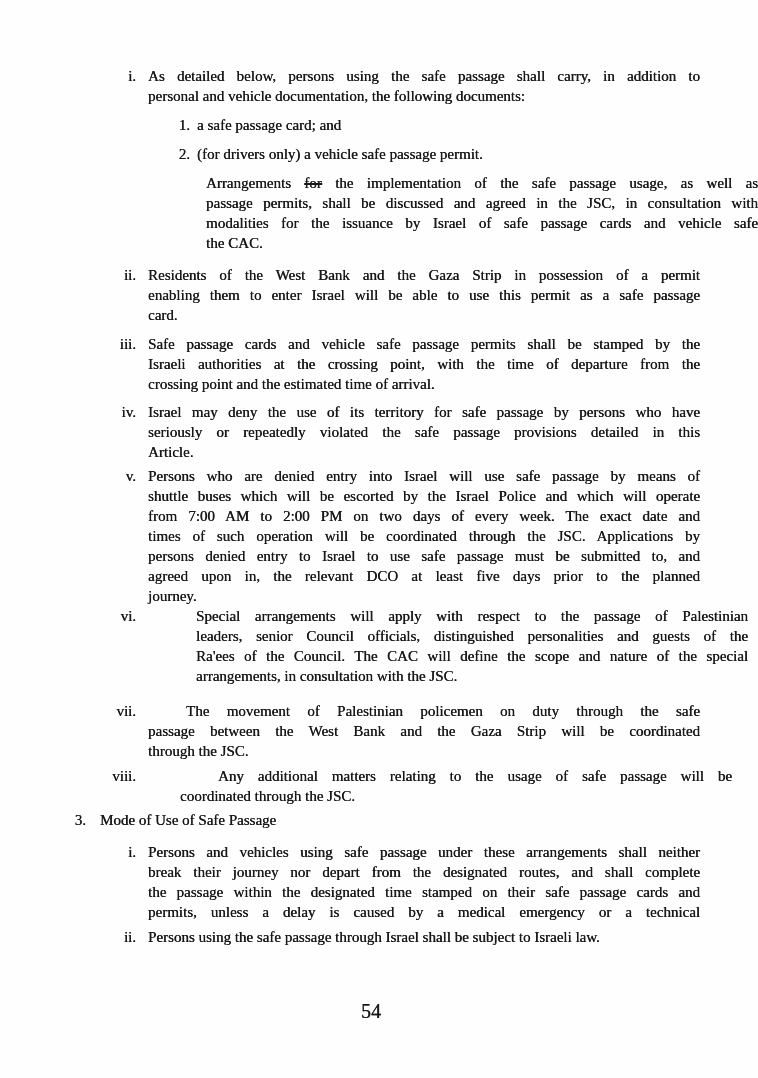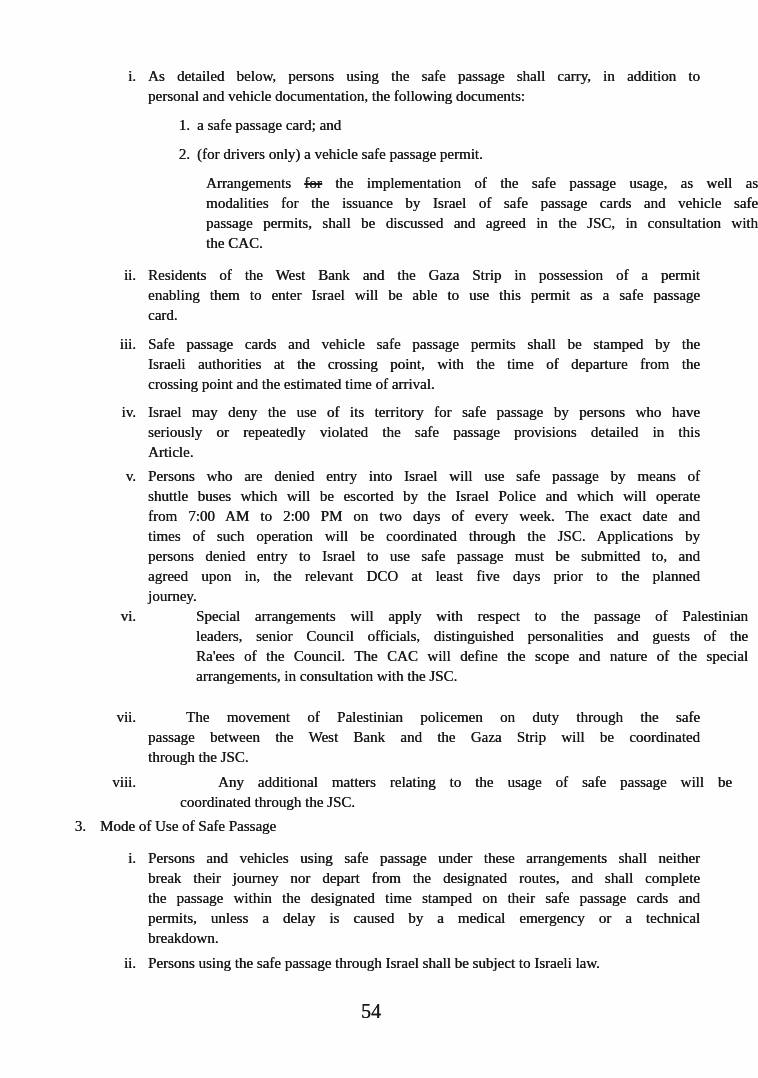--- a/index.html
+++ b/index.html
@@ -37,21 +37,21 @@
   
   .blocks > :nth-child(1){margin-top:0;}
   .blocks > :nth-child(2){margin-top:9px;}
   .blocks > :nth-child(3){margin-top:9px;}
   .blocks > :nth-child(4){margin-top:9px;justify-content:flex-end;}
   .blocks > :nth-child(5){margin-top:12px;}
   .blocks > :nth-child(6){margin-top:9px;}
   .blocks > :nth-child(7){margin-top:8px;}
   .blocks > :nth-child(8){margin-top:4px;}
   .blocks > :nth-child(9){margin-top:0;gap:48px;}
-  .blocks > :nth-child(10){margin-top:21px;}
+  .blocks > :nth-child(10){margin-top:15px;}
   .blocks > :nth-child(11){margin-top:5px;gap:32px;}
   .blocks > :nth-child(12){margin-top:4px;}
   .blocks > :nth-child(13){margin-top:12px;}
   .blocks > :nth-child(14){margin-top:5px;}
 
   .page-number{
     position:absolute;top:1001px;left:0;width:742px;
     text-align:center;font-size:20px;line-height:20px;
   }
 </style>
@@ -75,22 +75,22 @@
       </div>
       <div class="block kind-subitem">
         <span class="marker">2.</span>
         <div class="textcol">
           <div class="line">(for drivers only) a vehicle safe passage permit.</div>
         </div>
       </div>
       <div class="block kind-paragraph">
         <div class="textcol">
           <div class="line just">Arrangements <s>for</s> the implementation of the safe passage usage, as well as</div>
+          <div class="line just">passage permits, shall be discussed and agreed in the JSC, in consultation with</div>
           <div class="line just">modalities for the issuance by Israel of safe passage cards and vehicle safe</div>
-          <div class="line just">passage permits, shall be discussed and agreed in the JSC, in consultation with</div>
           <div class="line">the CAC.</div>
         </div>
       </div>
       <div class="block kind-item">
         <span class="marker">ii.</span>
         <div class="textcol">
           <div class="line just">Residents of the West Bank and the Gaza Strip in possession of a permit</div>
           <div class="line just">enabling them to enter Israel will be able to use this permit as a safe passage</div>
           <div class="line">card.</div>
         </div>
@@ -153,21 +153,20 @@
           <div class="line">Mode of Use of Safe Passage</div>
         </div>
       </div>
       <div class="block kind-item">
         <span class="marker">i.</span>
         <div class="textcol">
           <div class="line just">Persons and vehicles using safe passage under these arrangements shall neither</div>
           <div class="line just">break their journey nor depart from the designated routes, and shall complete</div>
           <div class="line just">the passage within the designated time stamped on their safe passage cards and</div>
           <div class="line just">permits, unless a delay is caused by a medical emergency or a technical</div>
-          <div class="line">breakdown.</div>
         </div>
       </div>
       <div class="block kind-item">
         <span class="marker">ii.</span>
         <div class="textcol">
           <div class="line">Persons using the safe passage through Israel shall be subject to Israeli law.</div>
         </div>
       </div>
     </div>
   <div class="page-number">54</div>

